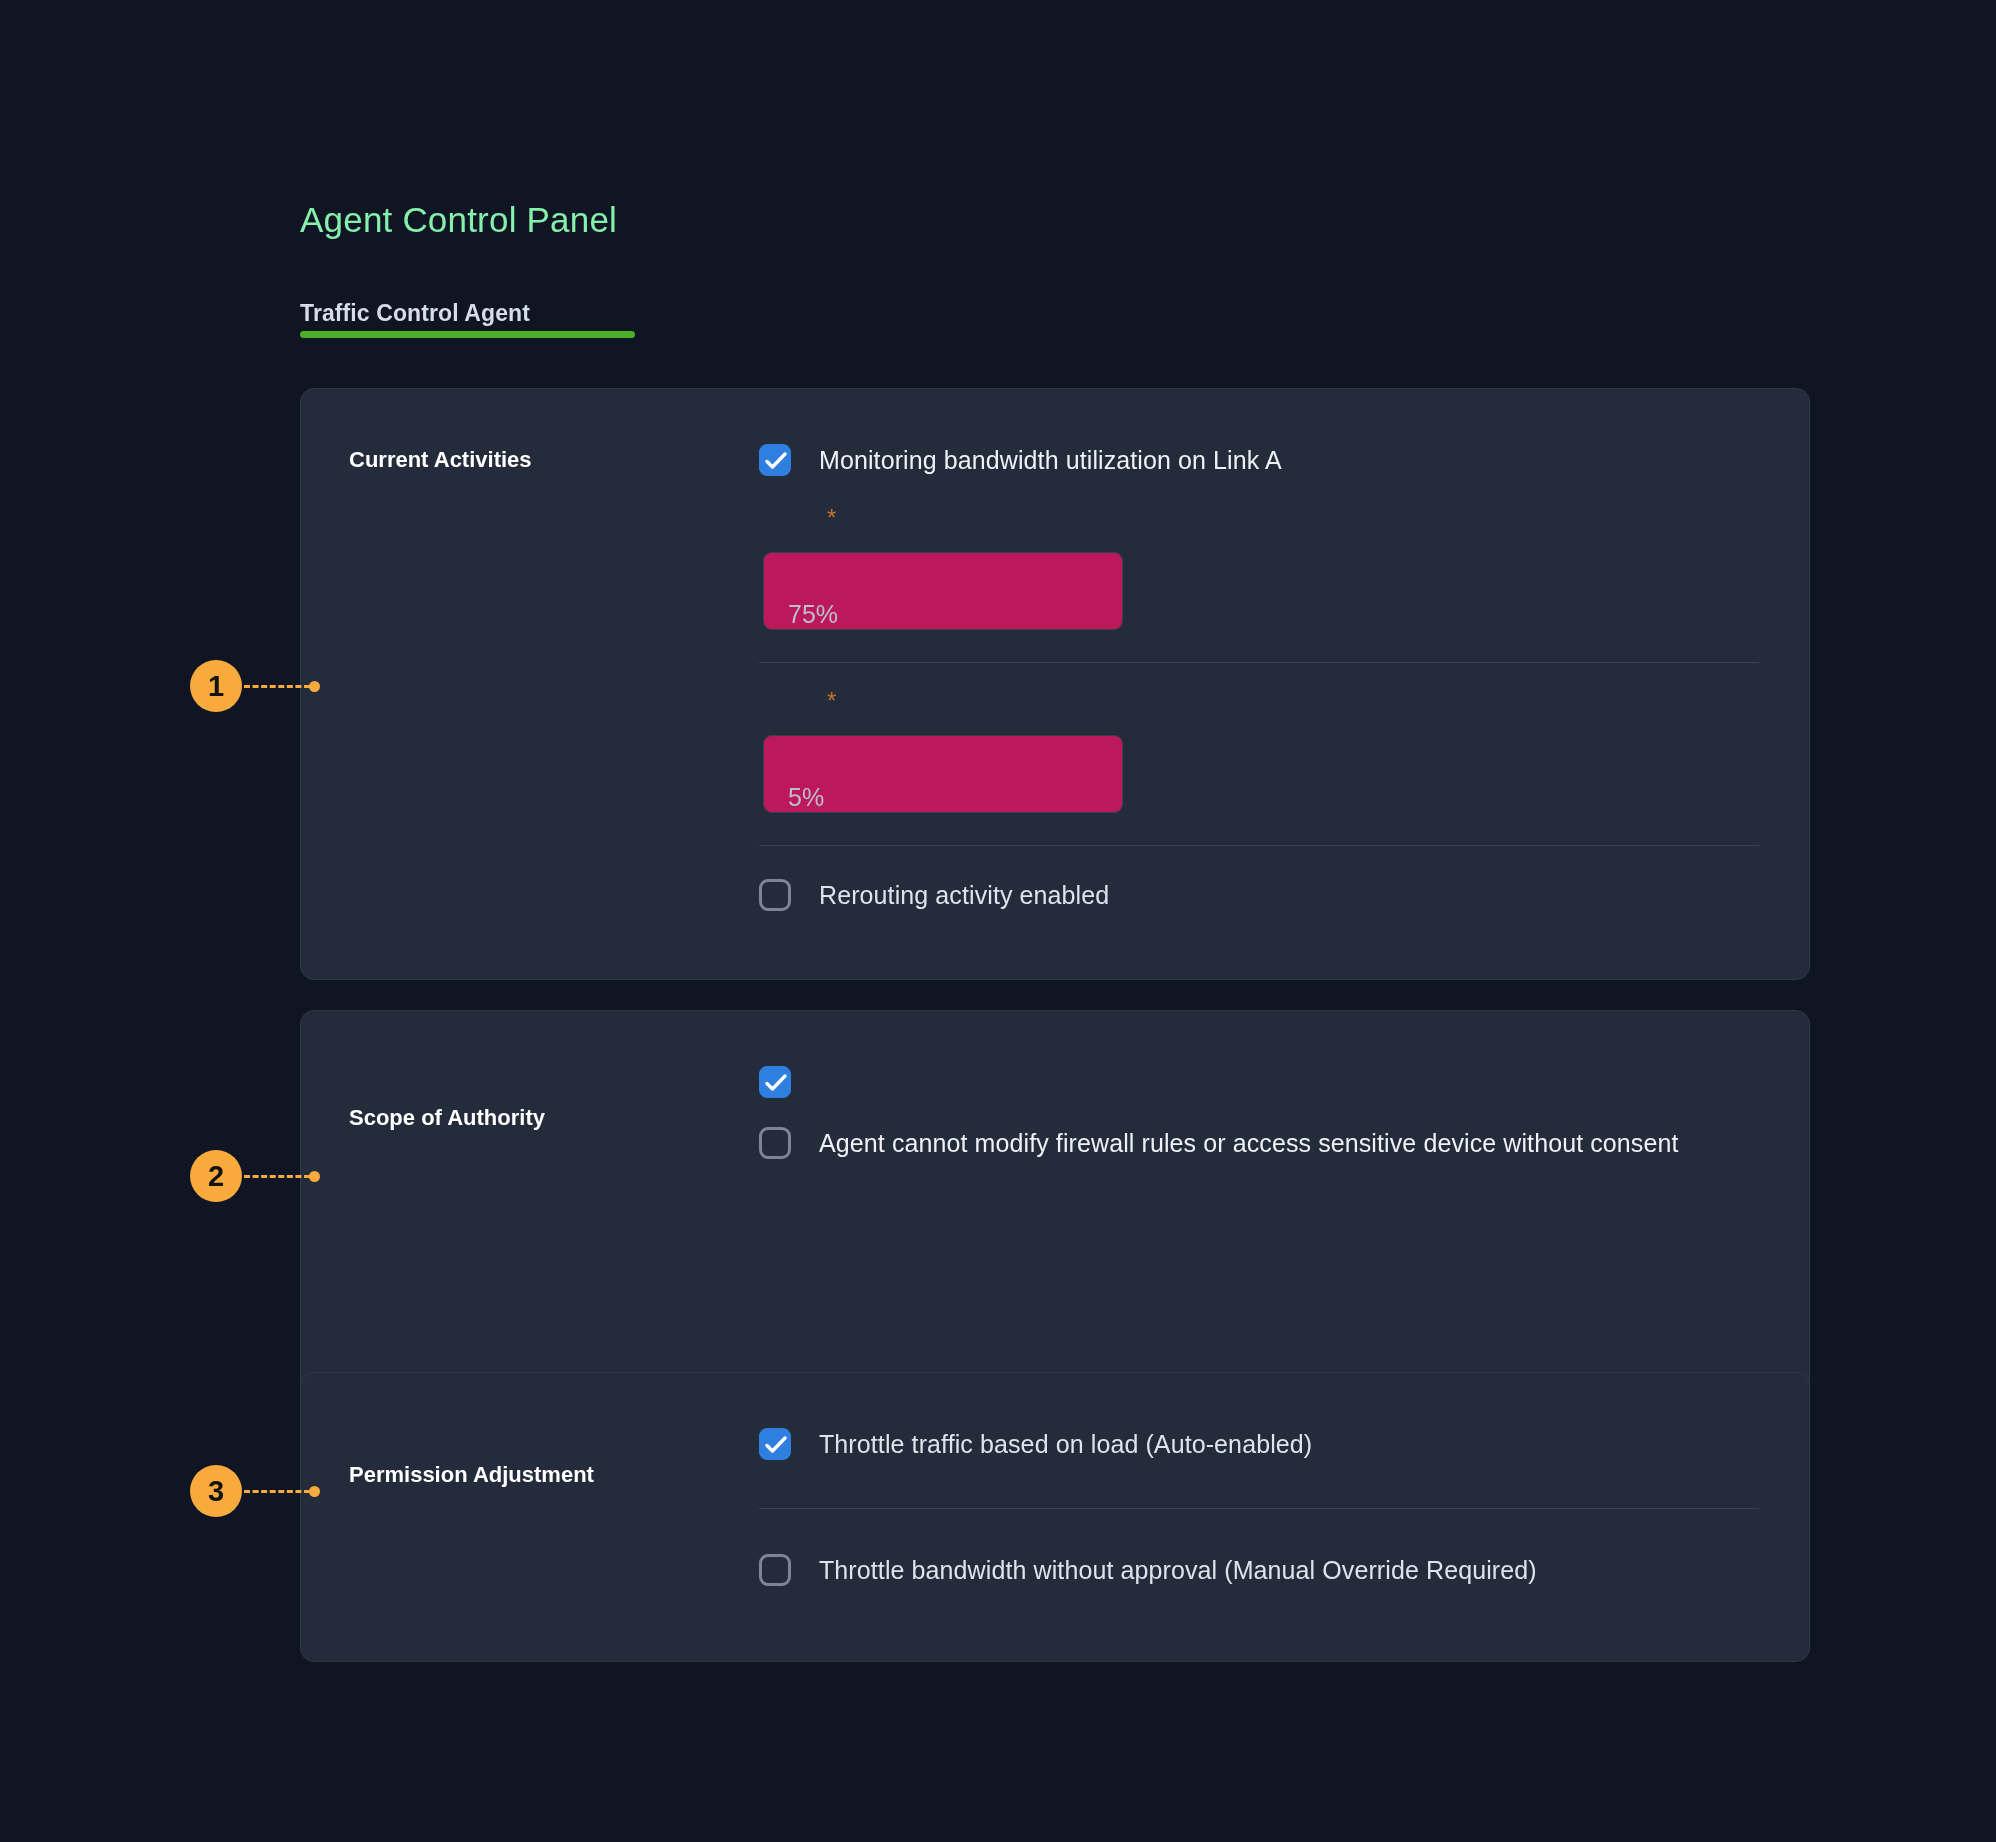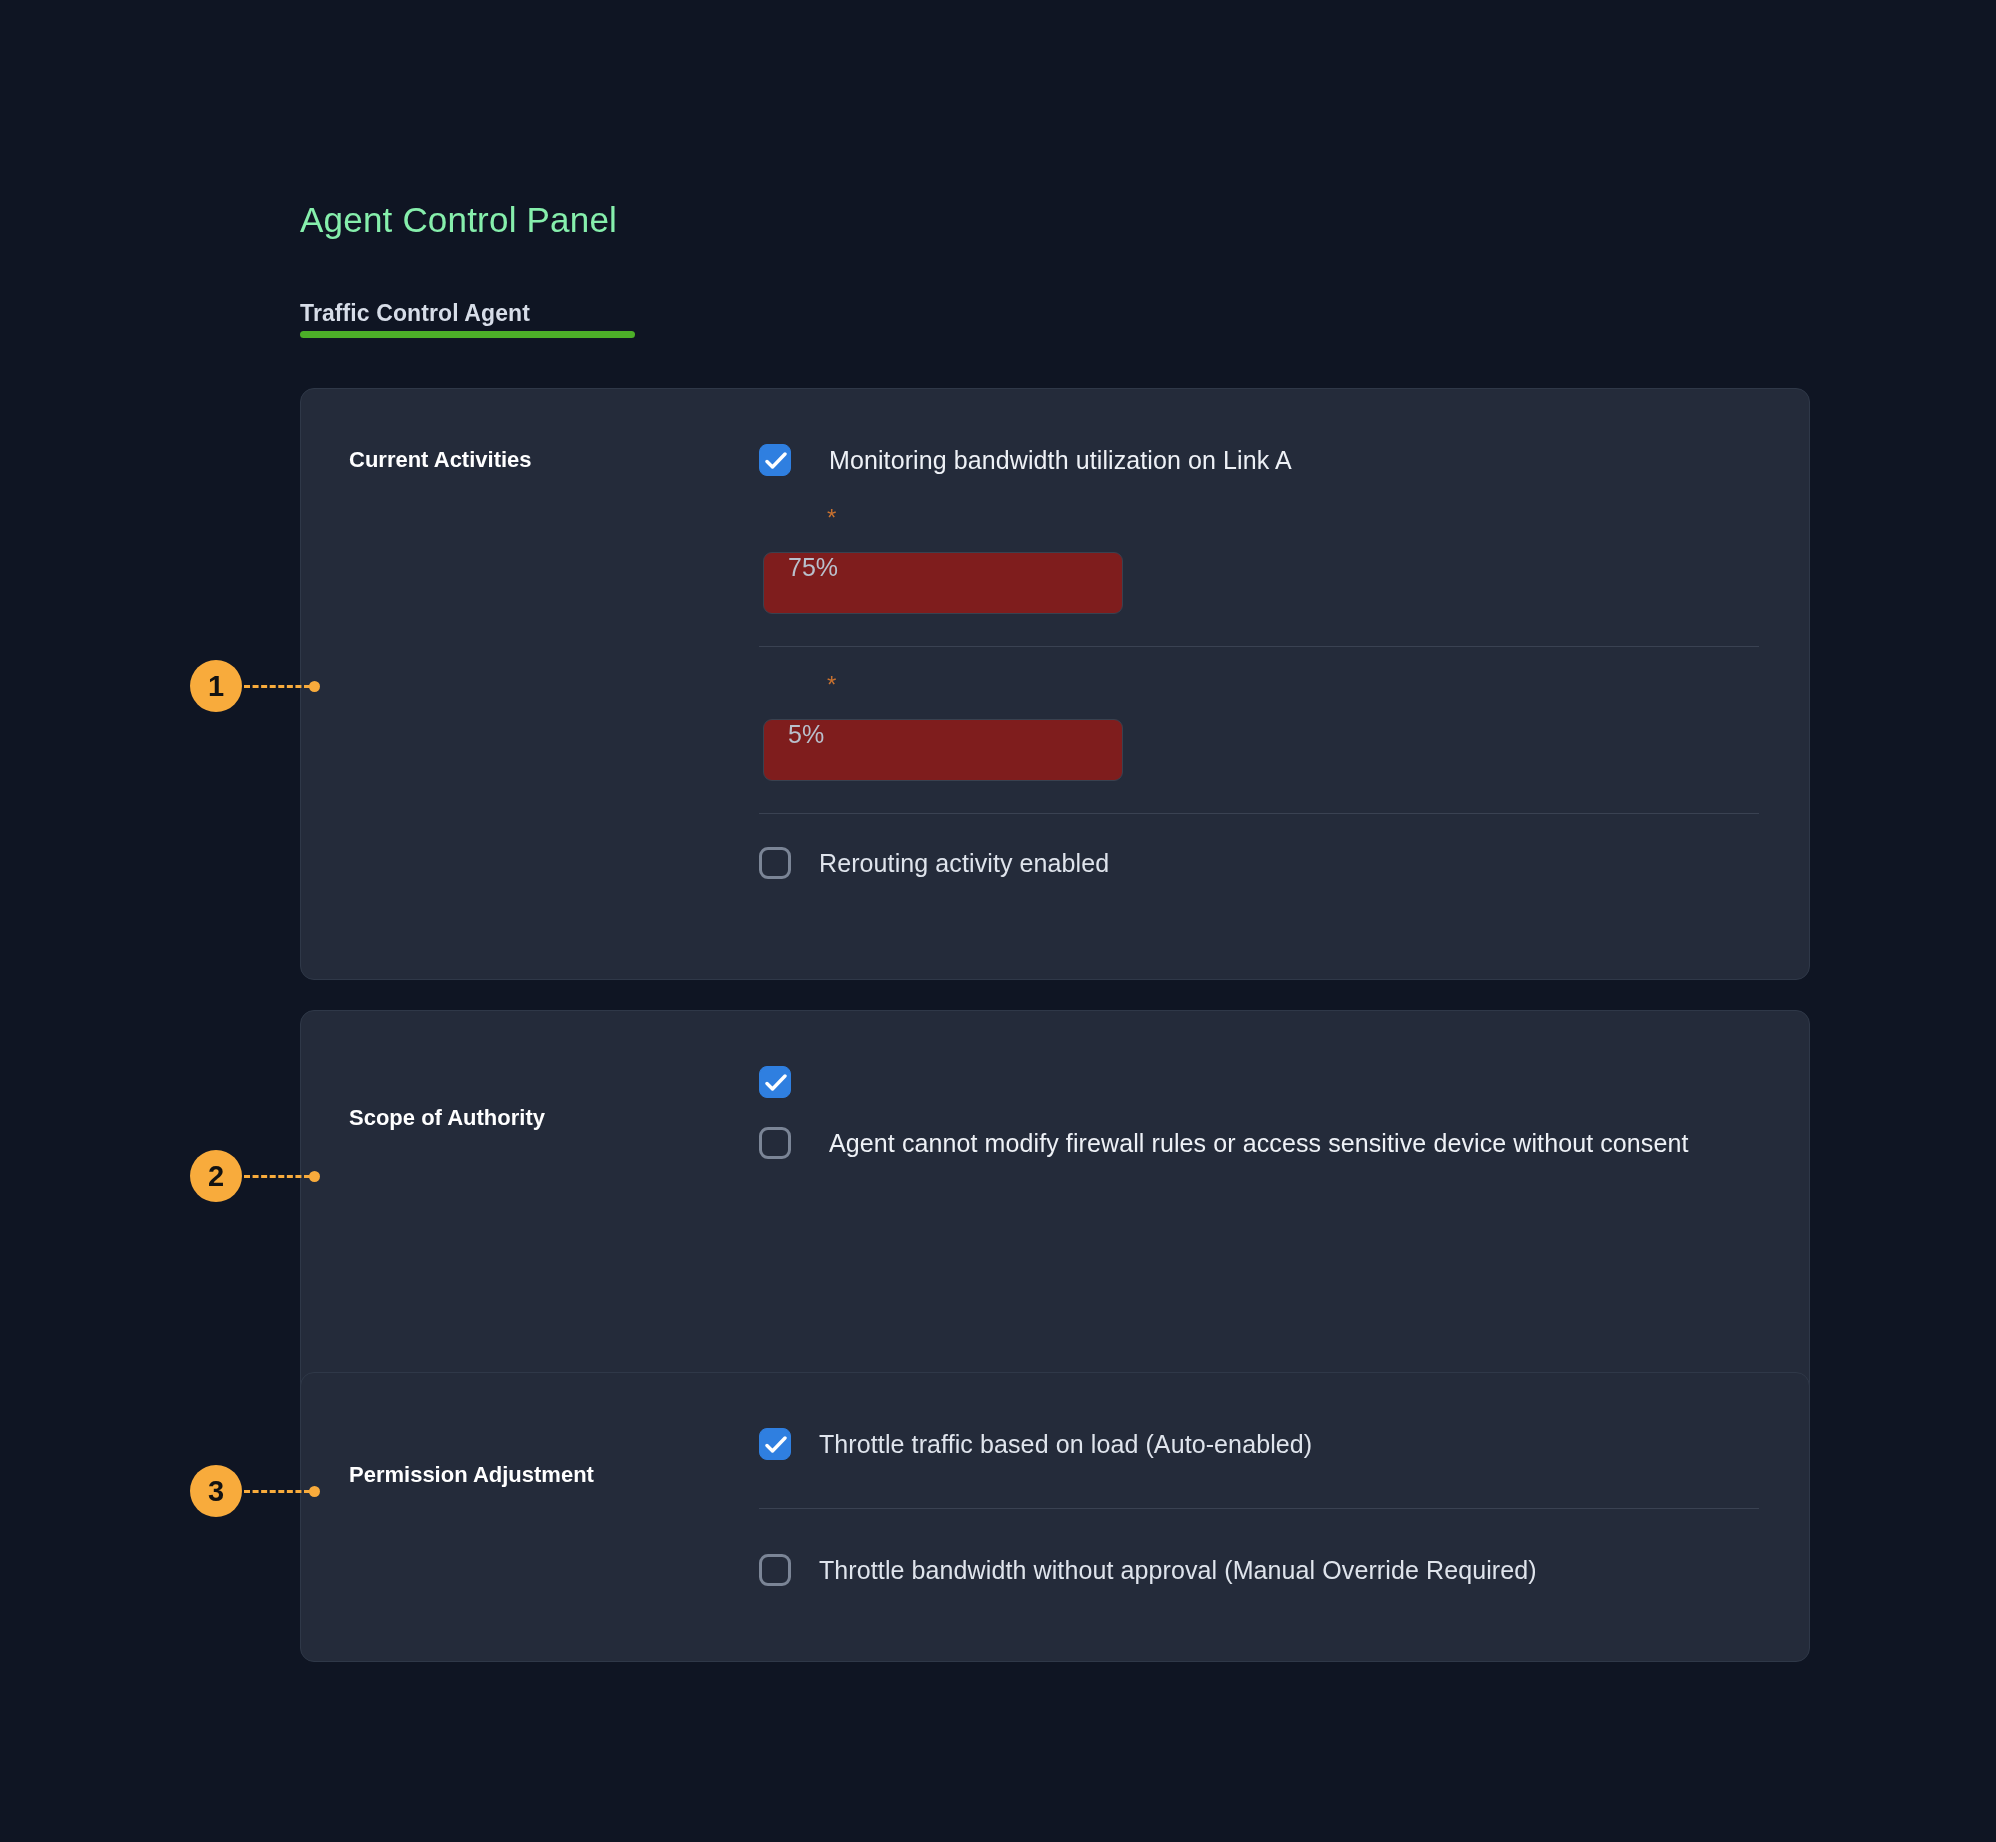--- a/index.html
+++ b/index.html
@@ -110,39 +110,39 @@
     border: 3px solid #7b8596;
     border-radius: 9px;
   }
   .cb-box.checked svg { display: block; position: absolute; left: 5px; top: 6px; }
   .cb-label {
     font-size: 25px;
     line-height: 1.55;
     color: #dfe4ec;
     letter-spacing: 0.1px;
   }
-  .cb-label.bright { color: #eef1f6; margin-left: 10px; }
+  .cb-label.bright { color: #eef1f6; }
 
   
   .req-asterisk {
     color: #c8712f;
     font-size: 24px;
     line-height: 1;
     margin: 26px 0 0 68px;
     display: block;
   }
   .field {
     margin: 22px 0 0 4px;
     width: 360px;
-    height: 62px;
-    background: #7f1d1d;
+    height: 78px;
+    background: #be185d;
     border: 1px solid #39414f;
     border-radius: 9px;
     display: flex;
-    align-items: flex-start;
+    align-items: flex-end;
     padding: 0 24px;
   }
   .field-value {
     font-size: 25px;
     color: #b9c0cc;
   }
 
   .row-divider {
     height: 1px;
     background: #3a4252;

